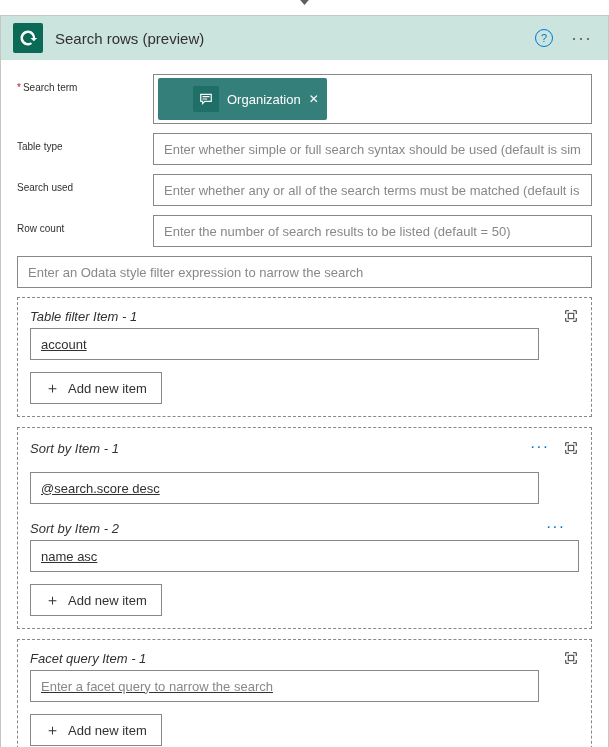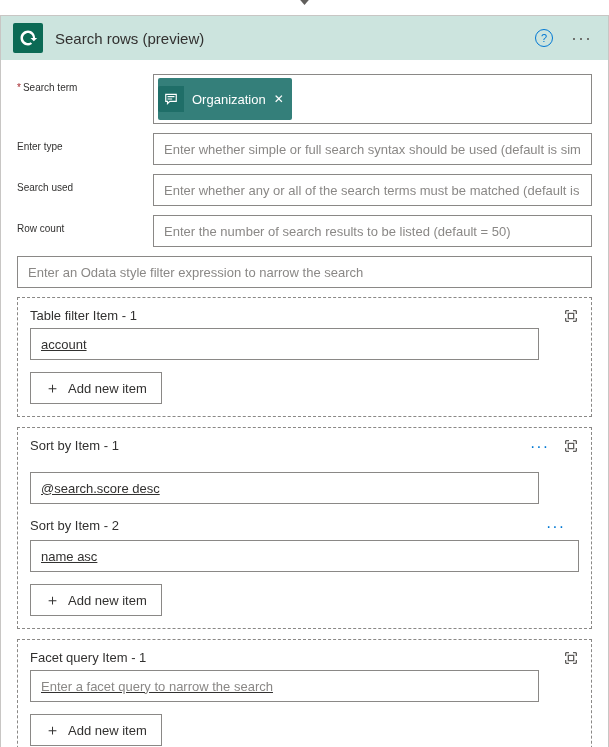--- a/index.html
+++ b/index.html
@@ -17,28 +17,28 @@
     
     .field-row { display: flex; align-items: flex-start; margin-bottom: 9px; }
     .field-label { width: 136px; padding-top: 8px; font-size: 10px; color: #323130; }
     .field-label .req { color: #a4262c; margin-right: 2px; }
     .field-control { flex: 1; }
     
     .input { width: 100%; height: 32px; border: 1px solid #8a8886; padding: 0 10px; font-size: 13px; font-family: inherit; color: #323130; display: flex; align-items: center; }
     .input::placeholder { color: #8a8886; }
     
     .token-row { border: 1px solid #8a8886; padding: 3px 4px; min-height: 32px; display: flex; align-items: center; }
-    .token { background: #347f7a; color: #fff; height: 42px; display: inline-flex; align-items: center; border-radius: 2px; font-size: 13px; }
+    .token { background: #347f7a; color: #fff; height: 42px; display: inline-flex; align-items: center; border-radius: 2px; font-size: 13px; padding-left: 35px; }
     .token-icon { width: 26px; height: 26px; background: #1f6e68; display: flex; align-items: center; justify-content: center; border-top-left-radius: 2px; border-bottom-left-radius: 2px;}
     .token-label { padding: 0 8px 0 8px; }
     .token-close { padding: 0 8px 0 0; cursor: pointer; font-size: 12px;}
     
     .dashed-group { border: 1px dashed #8a8886; padding: 10px 12px 12px 12px; margin-bottom: 10px; position: relative; }
     
-    .item-row-head { display: flex; align-items: flex-start; margin-bottom: 4px; }
+    .item-row-head { display: flex; align-items: flex-end; margin-bottom: 4px; font-style: italic; }
     .item-label { font-size: 13px; color: #323130; }
     .item-spacer { flex: 1; }
     .item-more { font-size: 16px; letter-spacing: 1px; color: #0078d4; cursor: pointer; margin-right: 12px; padding: 0 2px;}
     .item-focus { cursor: pointer; color: #605e5c; display:flex; align-items:center; }
     
     .group-static-input { width: calc(100% - 40px); margin-bottom: 12px; text-decoration: underline; }
     .group-static-input.full { width: 100%; }
     
     .add-btn { height: 32px; border: 1px solid #8a8886; background: #fff; padding: 0 14px; display: inline-flex; align-items: center; font-size: 13px; cursor: pointer; color: #323130; }
     .add-btn .plus { font-size: 15px; margin-right: 8px; font-weight: 300; }
@@ -84,21 +84,21 @@
                 </svg>
             </span>
             <span class="token-label">Organization</span>
             <span class="token-close">✕</span>
           </span>
         </div>
       </div>
     </div>
 
     <div class="field-row">
-      <div class="field-label">Enter type</div>
+      <div class="field-label">Table type</div>
       <div class="field-control">
         <input class="input" placeholder="Enter whether simple or full search syntax should be used (default is simple)" style="">
       </div>
     </div>
 
     <div class="field-row">
       <div class="field-label">Search used</div>
       <div class="field-control">
         <input class="input" placeholder="Enter whether any or all of the search terms must be matched (default is any)" style="">
       </div>

